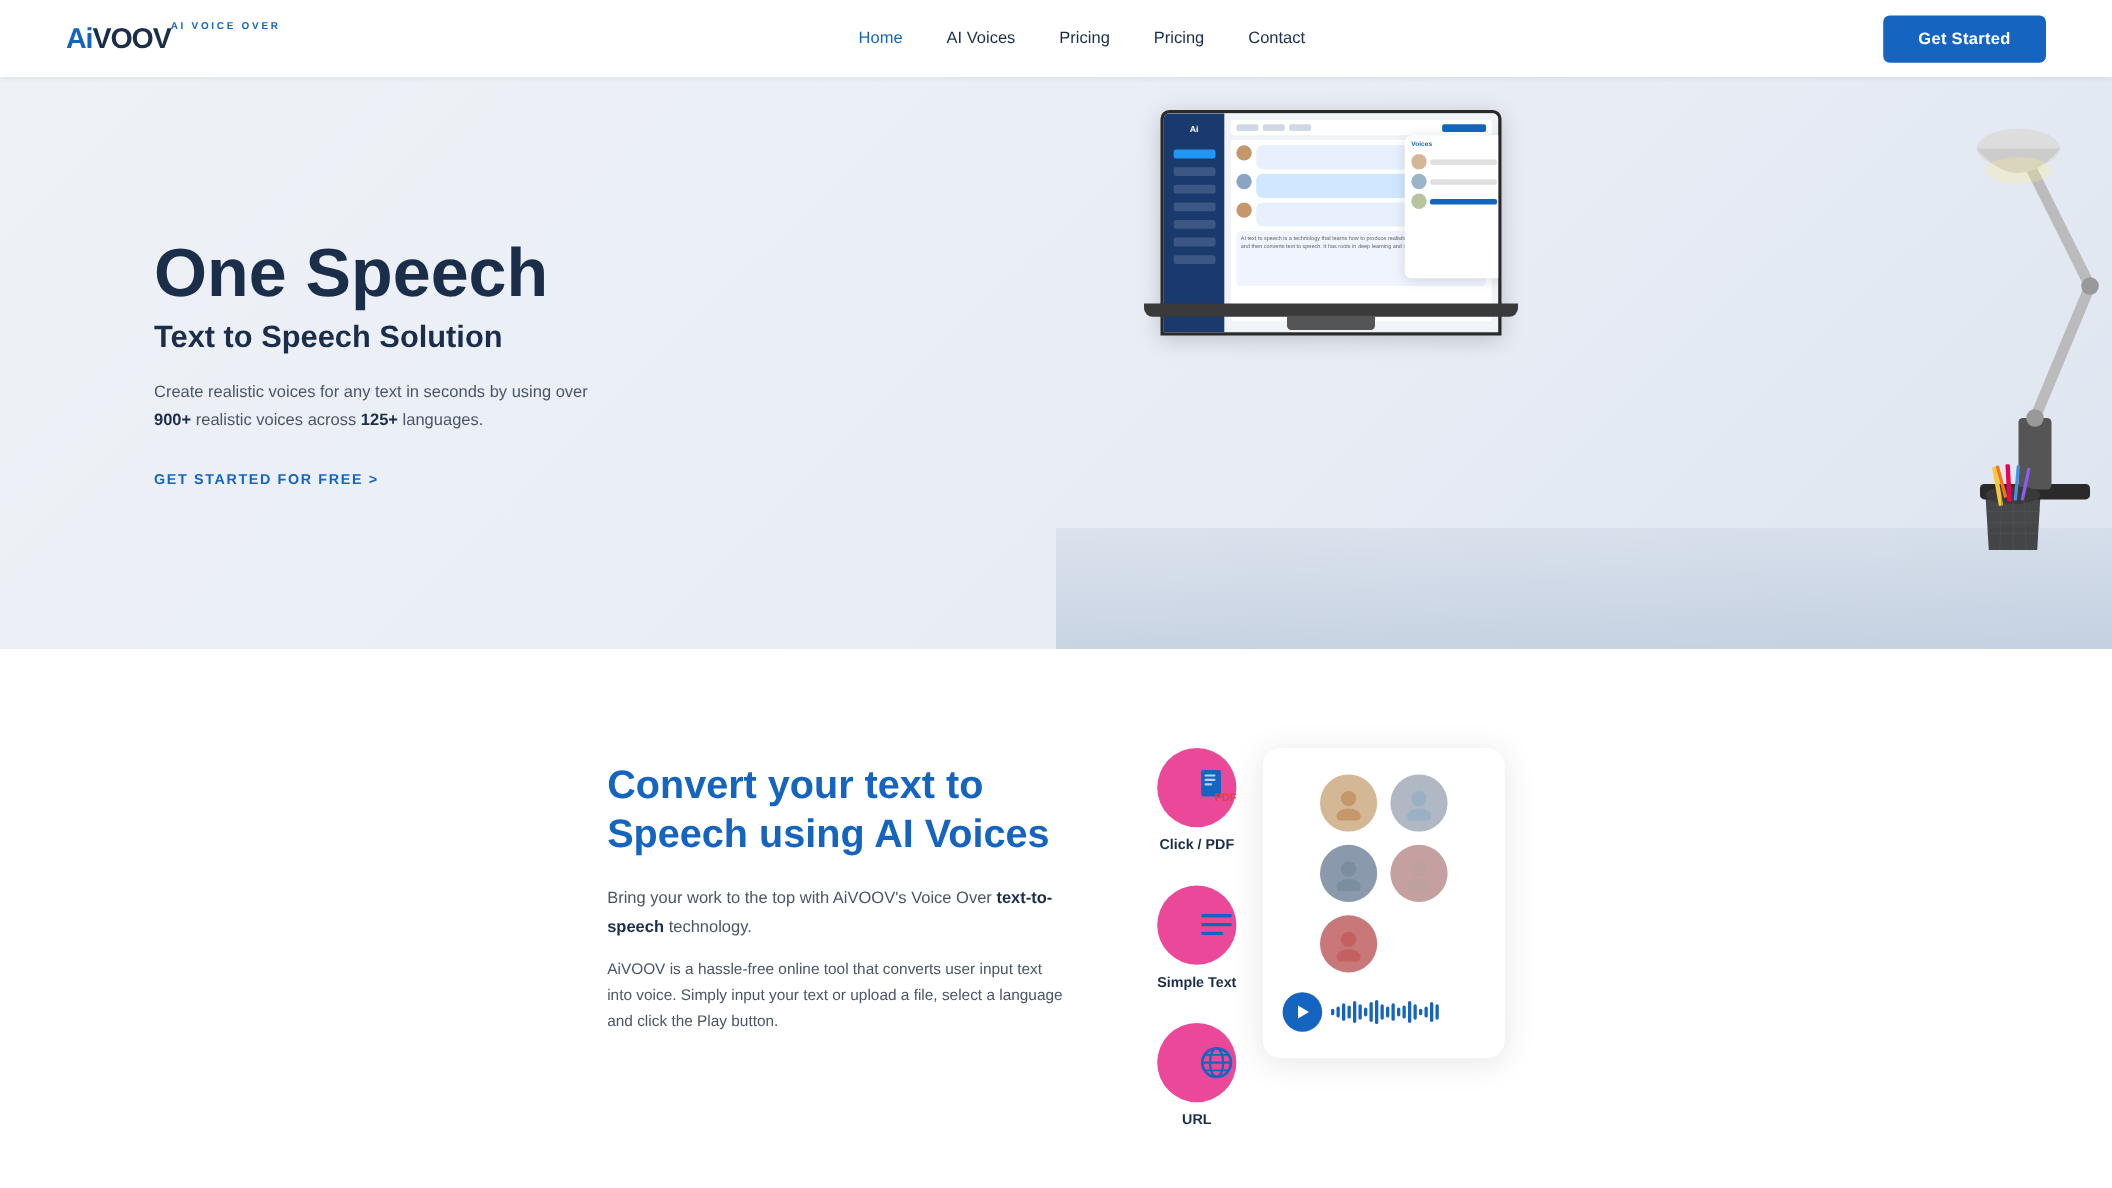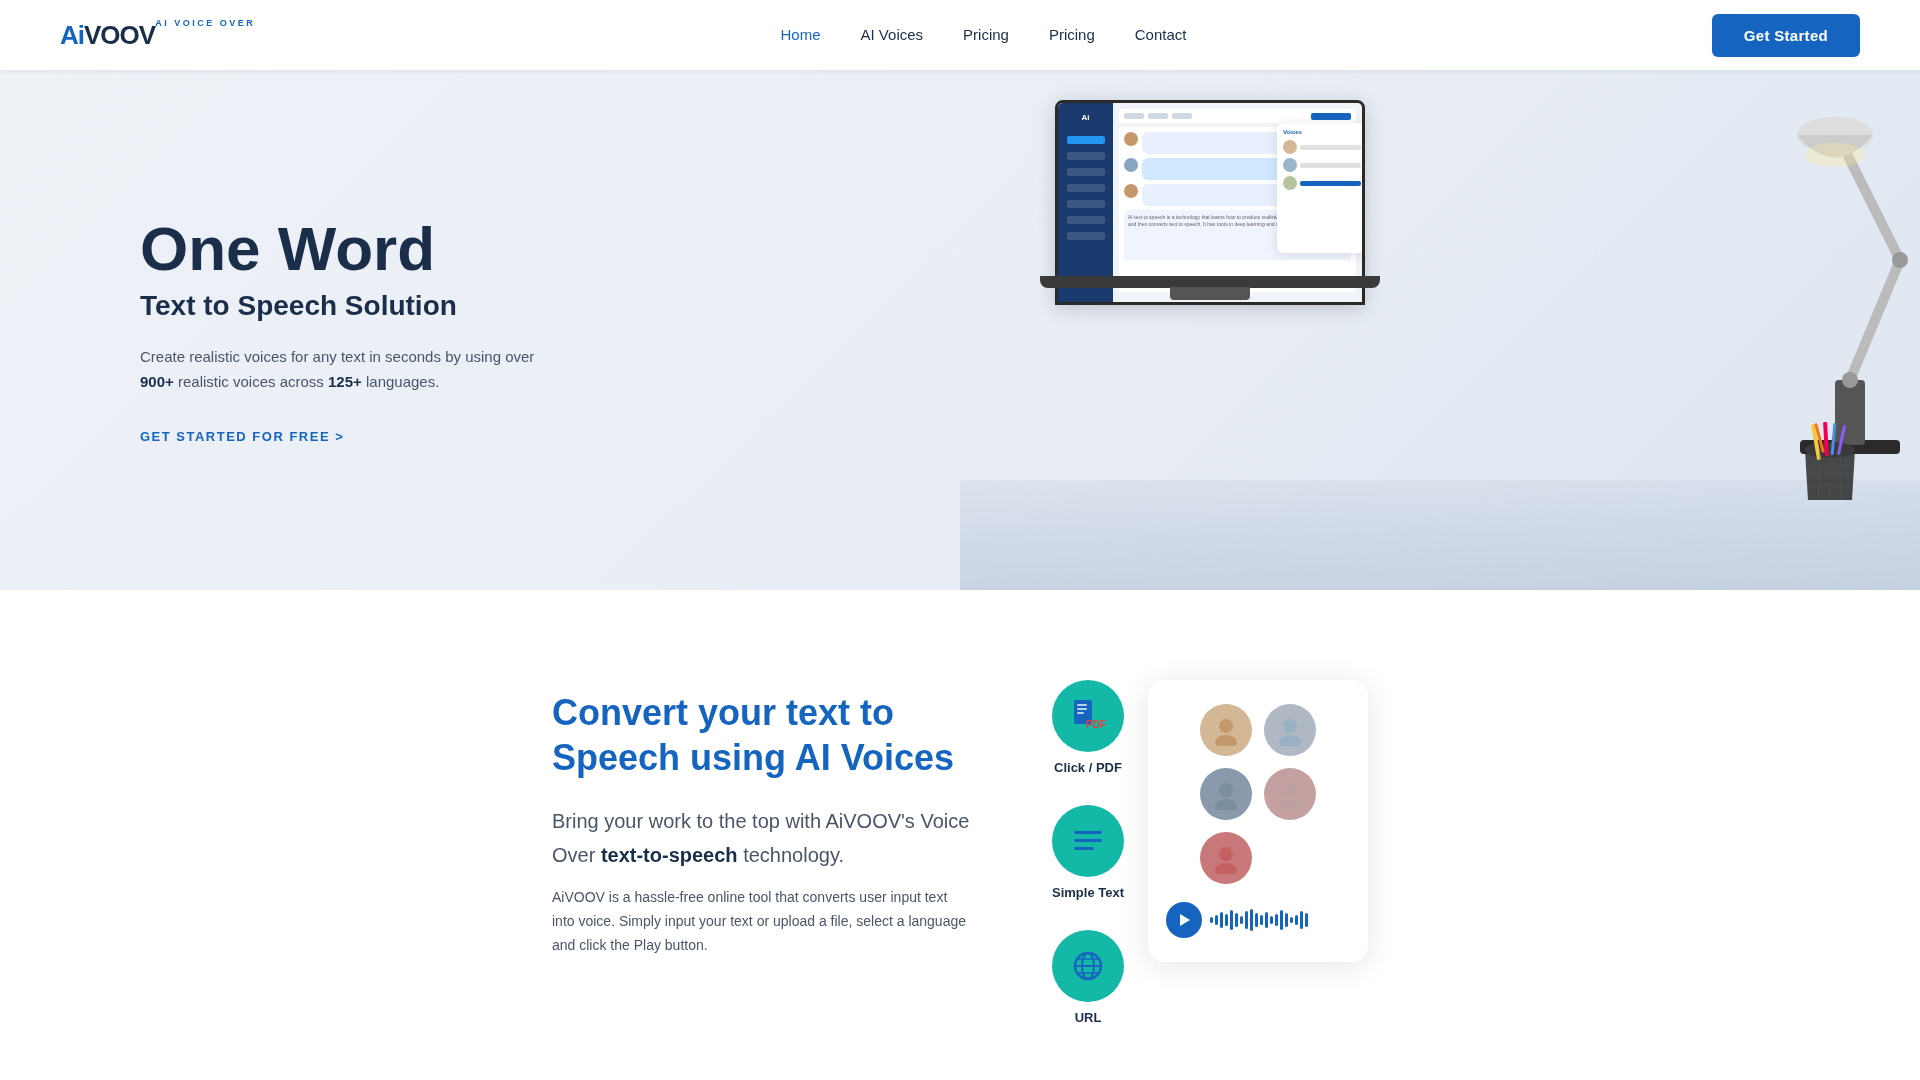--- a/index.html
+++ b/index.html
@@ -291,21 +291,21 @@
       padding-top: 20px;
     }
     .s2-heading {
       font-size: 36px;
       font-weight: 800;
       color: #1565c0;
       line-height: 1.25;
       margin-bottom: 24px;
     }
     .s2-desc {
-      font-size: 20px;
+      font-size: 15px;
       color: #4a5568;
       line-height: 1.7;
       margin-bottom: 14px;
     }
     .s2-desc strong { font-weight: 800; color: #1a2e4a; }
     .s2-desc2 {
       font-size: 14px;
       color: #4a5568;
       line-height: 1.7;
     }
@@ -325,24 +325,24 @@
     .input-card {
       display: flex;
       flex-direction: column;
       align-items: center;
       gap: 8px;
     }
     .input-icon-box {
       width: 72px;
       height: 72px;
       border-radius: 50%;
-      background: #14b8a6;
-      display: flex;
-      align-items: center;
-      justify-content: center;
+      background: #ec4899;
+      display: flex;
+      align-items: center;
+      justify-content: flex-end;
       font-size: 28px;
     }
     .input-card-label {
       font-size: 13px;
       font-weight: 600;
       color: #1a2e4a;
       text-align: center;
     }
     
     .voice-panel {
@@ -421,21 +421,21 @@
     <li><a href="#">Pricing</a></li>
     <li><a href="#">Pricing</a></li>
     <li><a href="#">Contact</a></li>
   </ul>
 
   <button class="nav-cta">Get Started</button>
 </nav>
 
 <section class="hero">
   <div class="hero-left">
-    <h1 class="hero-title">One Word</h1>
+    <h1 class="hero-title">One Speech</h1>
     <h2 class="hero-subtitle">Text to Speech Solution</h2>
     <p class="hero-desc">
       <span>Create realistic voices for any text in seconds by using over </span><strong>900+</strong><span> realistic voices across </span><strong>125+</strong><span> languages.</span>
     </p>
     <a href="#" class="hero-cta">GET STARTED FOR FREE &gt;</a>
   </div>
 
   <div class="hero-right">
 
     <div class="desk-surface"></div>

